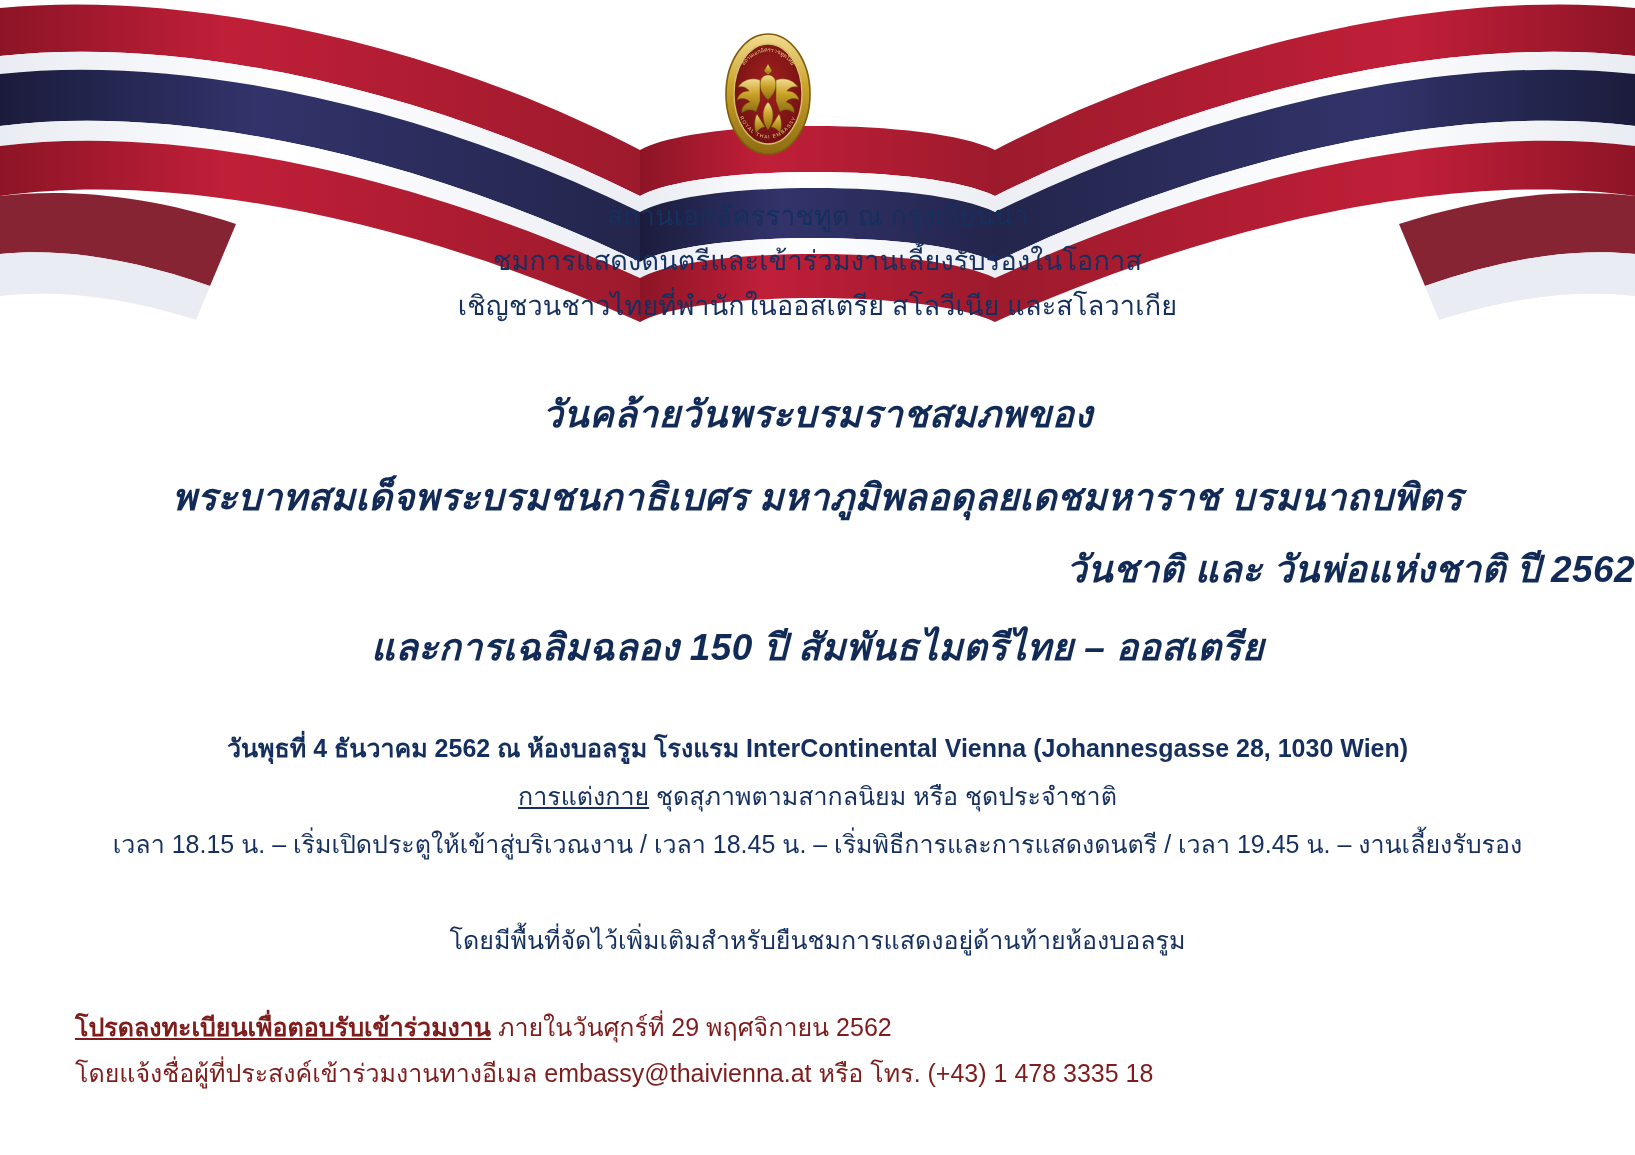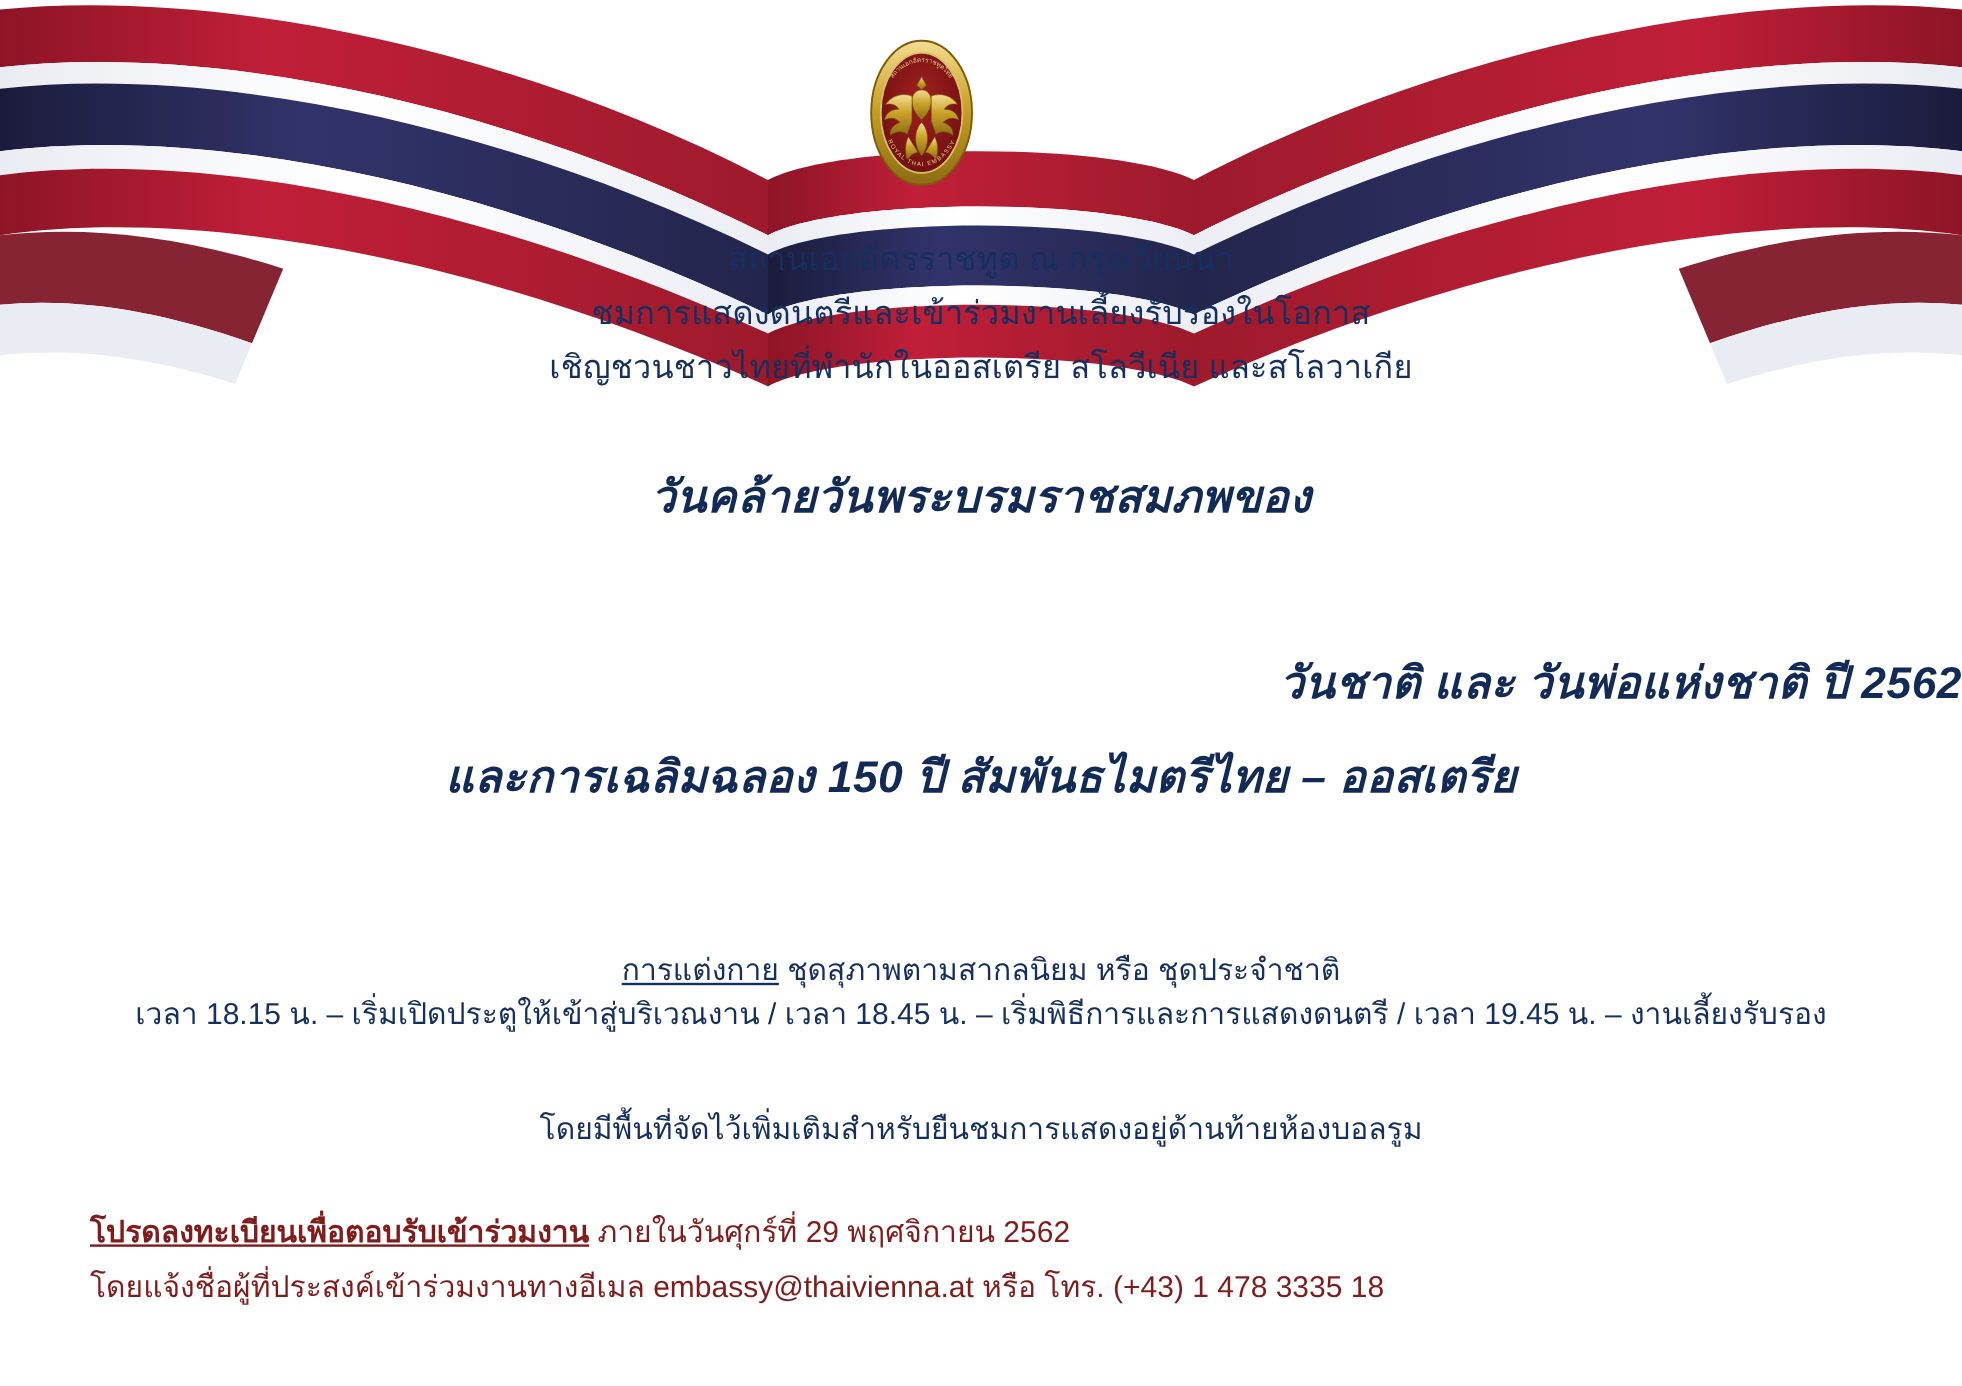--- a/index.html
+++ b/index.html
@@ -75,21 +75,21 @@
   .detail {
     position: absolute;
     left: 0;
     width: 1635px;
     text-align: center;
     font-size: 25px;
     color: #15305f;
     white-space: nowrap;
   }
   #detail-venue { top: 724px; font-weight: bold; font-size: 25px; }
-  #detail-dress { top: 772px; margin-top: 12px; }
+  #detail-dress { top: 772px; }
   #detail-times { top: 820px; }
   #detail-seats { top: 868px; }
   #detail-extra { top: 916px; }
 
   #register-block {
     position: absolute;
     left: 75px;
     top: 1000px;
     width: 1400px;
     text-align: left;
@@ -191,23 +191,25 @@
 
 <div id="doc">
 
   <div id="intro-block" class="intro">
     <div>สถานเอกอัครราชทูต ณ กรุงเวียนนา</div>
     <div>ชมการแสดงดนตรีและเข้าร่วมงานเลี้ยงรับรองในโอกาส</div>
     <div>เชิญชวนชาวไทยที่พำนักในออสเตรีย สโลวีเนีย และสโลวาเกีย</div>
   </div>
 
   <div id="headline-1" class="headline">วันคล้ายวันพระบรมราชสมภพของ</div>
+  <div id="headline-2" class="headline">พระบาทสมเด็จพระบรมชนกาธิเบศร มหาภูมิพลอดุลยเดชมหาราช บรมนาถบพิตร</div>
   <div id="headline-3" class="headline">วันชาติ และ วันพ่อแห่งชาติ ปี 2562</div>
   <div id="headline-4" class="headline">และการเฉลิมฉลอง 150 ปี สัมพันธไมตรีไทย – ออสเตรีย</div>
 
+  <div id="detail-venue" class="detail">วันพุธที่ 4 ธันวาคม 2562 ณ ห้องบอลรูม โรงแรม InterContinental Vienna (Johannesgasse 28, 1030 Wien)</div>
 
   <div id="detail-dress" class="detail">
     <span class="u">การแต่งกาย</span><span>&nbsp;</span><span>ชุดสุภาพตามสากลนิยม หรือ ชุดประจำชาติ</span>
   </div>
 
   <div id="detail-times" class="detail">เวลา 18.15 น. – เริ่มเปิดประตูให้เข้าสู่บริเวณงาน / เวลา 18.45 น. – เริ่มพิธีการและการแสดงดนตรี / เวลา 19.45 น. – งานเลี้ยงรับรอง</div>
 
 
   <div id="detail-extra" class="detail">โดยมีพื้นที่จัดไว้เพิ่มเติมสำหรับยืนชมการแสดงอยู่ด้านท้ายห้องบอลรูม</div>
 

